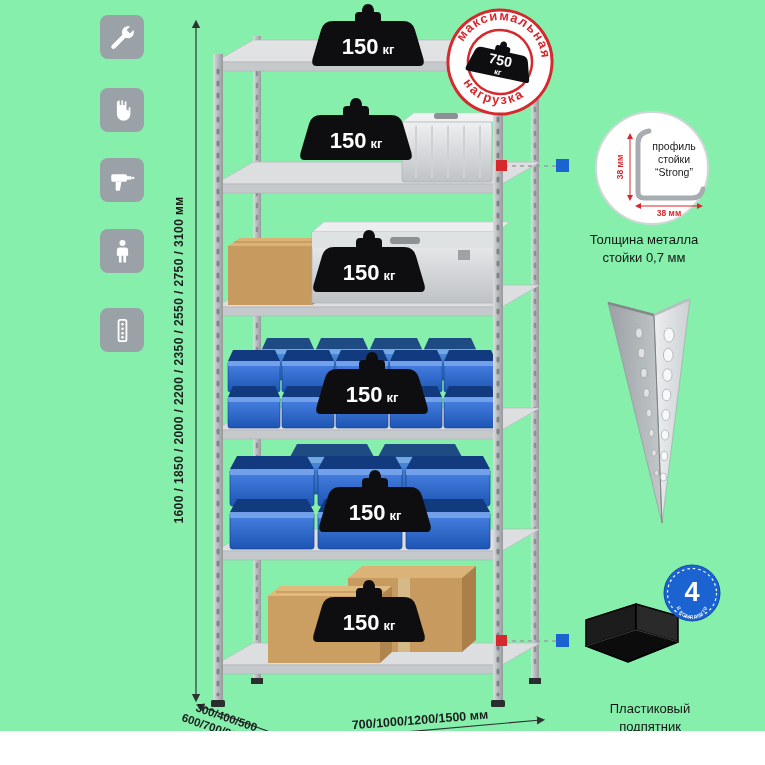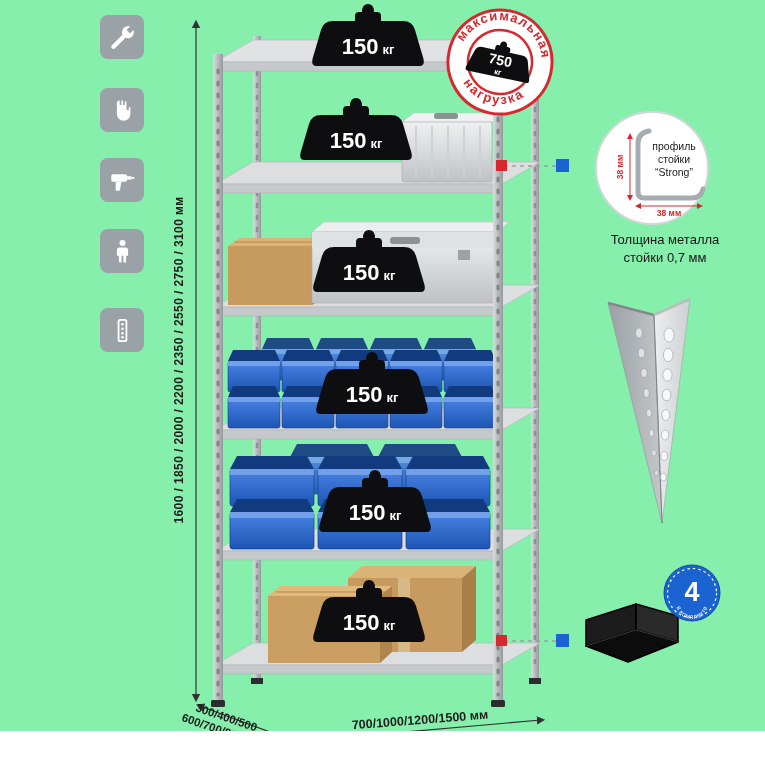--- a/index.html
+++ b/index.html
@@ -9,21 +9,21 @@
   .icon-col{position:absolute;left:100px;top:0;width:44px;}
   .feat-icon{position:absolute;left:0;width:44px;height:44px;background:#9aa1a7;border-radius:8px;
              display:flex;align-items:center;justify-content:center;}
   .feat-icon svg{width:27px;height:27px;}
   .lbl{position:absolute;color:#1c1c1e;font-weight:bold;}
   .dim-height{left:-170px;top:352px;width:700px;height:16px;text-align:center;font-size:12px;
               letter-spacing:.4px;transform:rotate(-90deg);}
   .dim-width{left:290px;top:713px;width:260px;text-align:center;font-size:12.5px;transform:rotate(-4.5deg);}
   .dim-depth{left:148px;top:711px;width:152px;text-align:center;font-size:11.5px;line-height:1.2;transform:rotate(19deg);}
   .caption{position:absolute;color:#141414;font-size:13px;line-height:1.35;text-align:center;font-weight:normal;}
-  .cap-profile{left:580px;top:231px;width:170px;}
+  .cap-profile{left:559px;top:231px;width:170px;}
   .cap-foot{left:565px;top:700px;width:170px;}
 </style>
 </head>
 <body>
 
 <div class="canvas">
 
 <svg class="scene" width="765" height="765" viewBox="0 0 765 765">
   <defs>
     <linearGradient id="gPost" x1="0" y1="0" x2="1" y2="0">
@@ -320,14 +320,18 @@
 <div class="lbl dim-width">700/1000/1200/1500 мм</div>
 <div class="lbl dim-depth">
   <span>300/400/500</span><br>
   <span>600/700/800 мм</span>
 </div>
 
 <div class="caption cap-profile">
   <span>Толщина металла</span><br>
   <span>стойки 0,7 мм</span>
 </div>
+<div class="caption cap-foot">
+  <span>Пластиковый</span><br>
+  <span>подпятник</span>
+</div>
 
 </div>
 
 </body></html>

